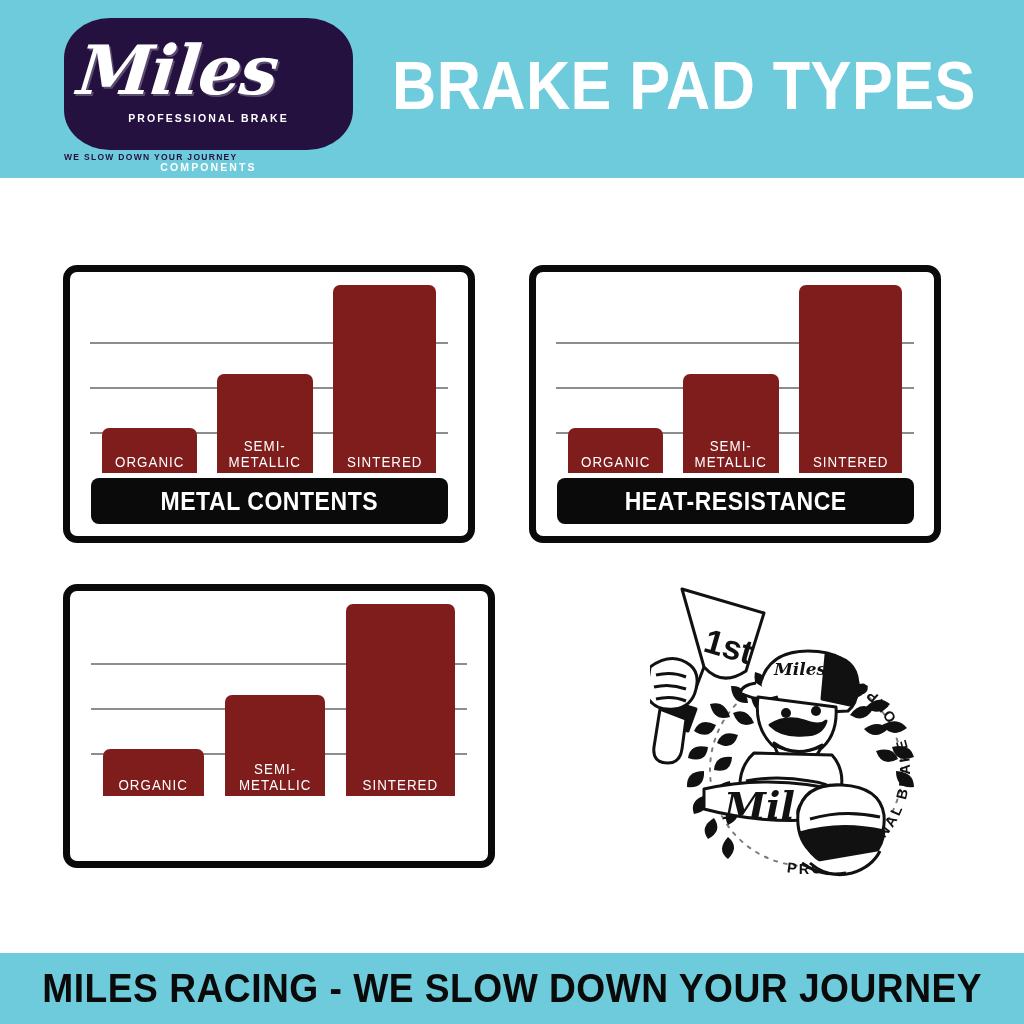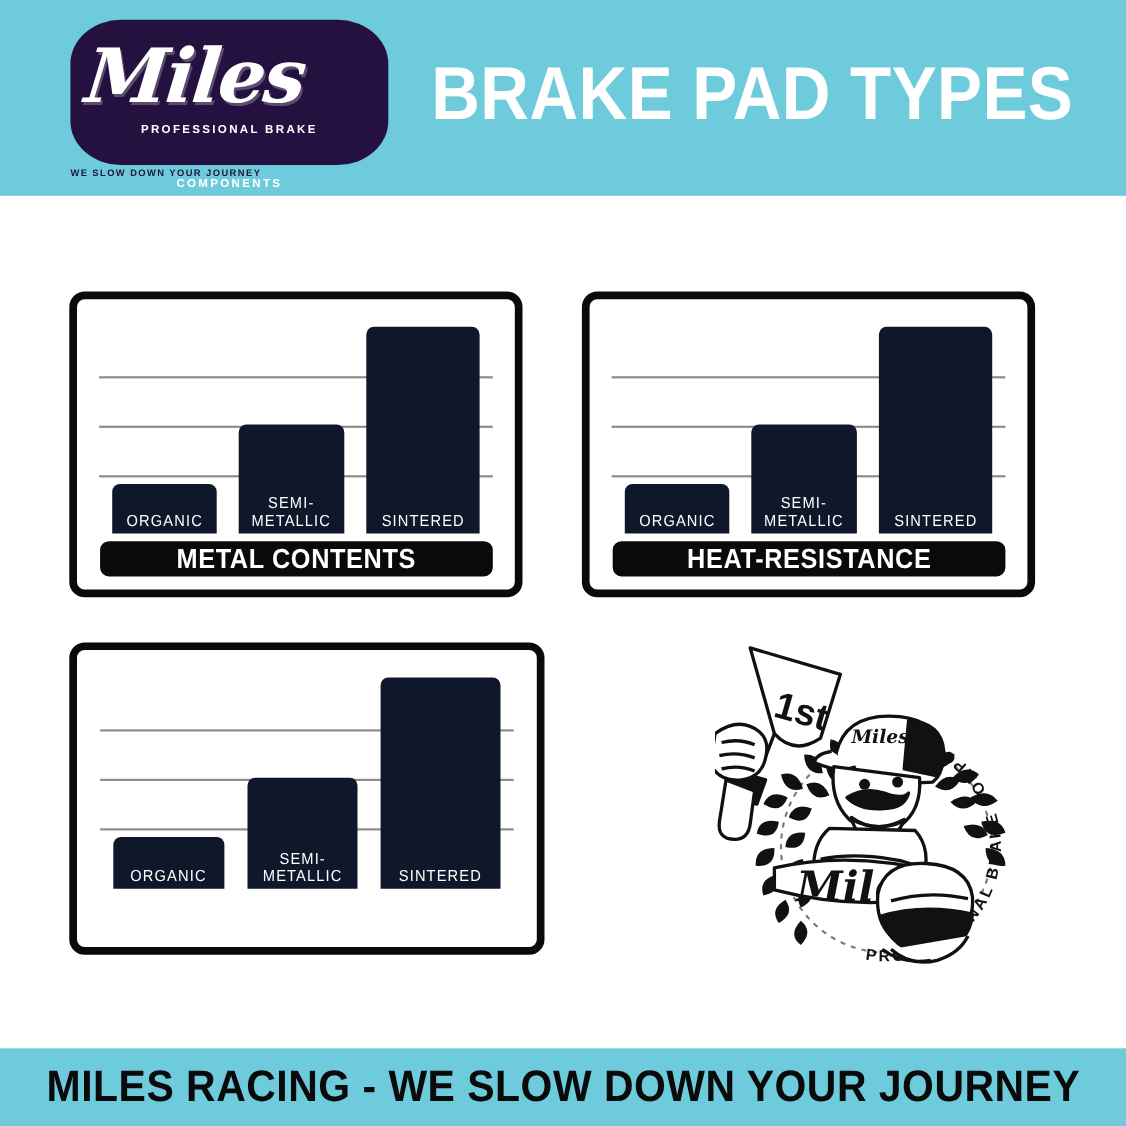--- a/index.html
+++ b/index.html
@@ -118,43 +118,43 @@
   }
   .bars-layer {
     position: absolute;
     left: 0;
     bottom: 47px;
     width: 100%;
     height: 205px;
   }
   .bar {
     position: absolute;
-    bottom: 4px;
-    background: #0f172a;
+    bottom: 16px;
+    background: #7f1d1d;
     border-radius: 7px 7px 0 0;
   }
   .bar-label {
     position: absolute;
     left: 0; bottom: 3px;
     width: 100%;
     text-align: center;
     color: #ffffff;
     font-family: "Liberation Sans Narrow", "Liberation Sans", sans-serif;
     font-weight: normal;
     font-size: 14.5px;
     line-height: 16px;
     letter-spacing: 1.1px;
     transform: scaleX(0.92);
   }
   .title-bar {
     position: absolute;
     left: 5.4%;
     width: 89.5%;
     bottom: 12px;
-    height: 32px;
+    height: 46px;
     background: #0a0a0a;
     border-radius: 8px;
     display: flex;
     align-items: center;
     justify-content: center;
   }
   .title-bar span {
     color: #ffffff;
     font-family: "Liberation Sans Narrow", "Liberation Sans", sans-serif;
     font-weight: bold;

